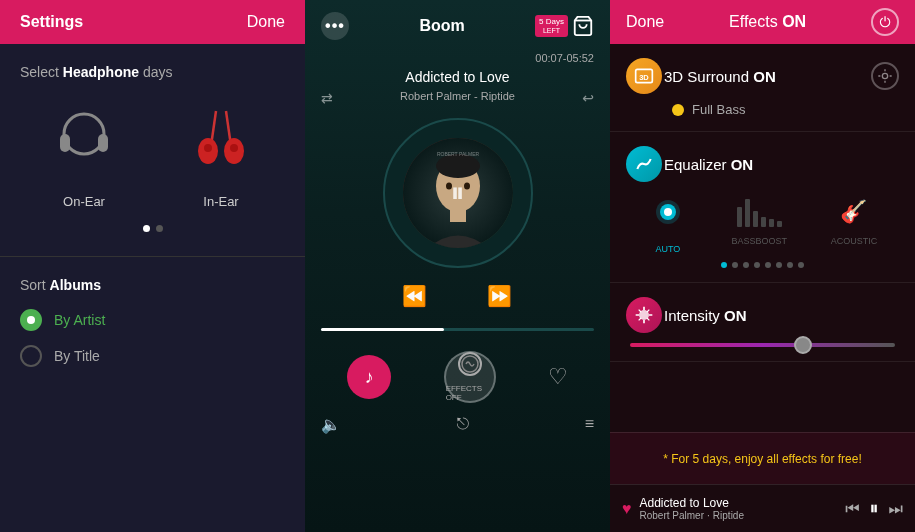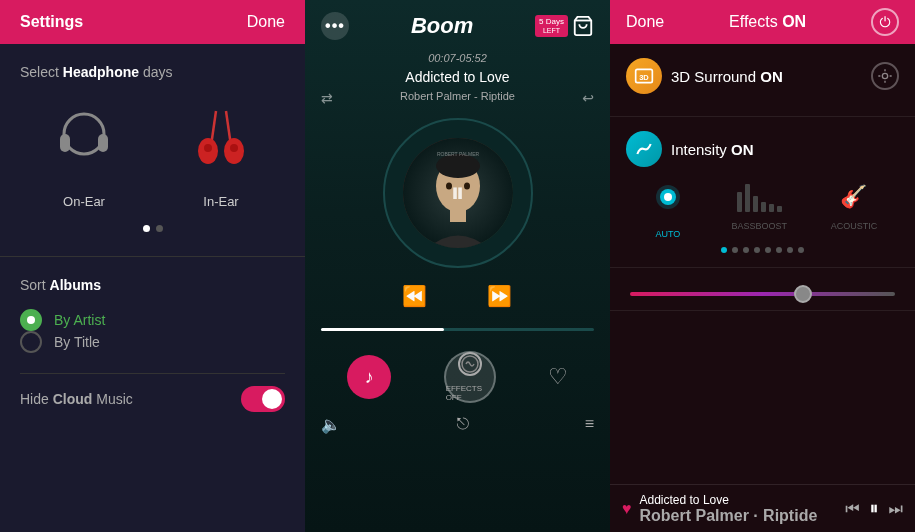--- a/index.html
+++ b/index.html
@@ -117,20 +117,21 @@
       margin-bottom: 16px;
     }
 
     .sort-label strong {
       color: white;
     }
 
     .sort-options {
       display: flex;
       flex-direction: column;
+      gap: 14px;
       margin-bottom: 20px;
     }
 
     .sort-option {
       display: flex;
       align-items: center;
       gap: 12px;
     }
 
     .radio-circle {
@@ -229,23 +230,22 @@
 
     .menu-dots {
       color: white;
       font-size: 16px;
       font-weight: bold;
       letter-spacing: 1px;
     }
 
     .player-title {
       color: white;
-      font-size: 22px;
+      font-size: 16px;
       font-weight: 600;
-      font-style: italic;
     }
 
     .days-badge {
       display: flex;
       align-items: center;
       gap: 4px;
     }
 
     .days-text {
       background: #d81b60;
@@ -259,24 +259,23 @@
 
     .bag-icon {
       width: 22px;
       height: 22px;
       fill: white;
     }
 
     .player-time-row {
       width: 100%;
       display: flex;
-      justify-content: center;
+      justify-content: flex-end;
       padding: 0 16px;
       margin-bottom: 4px;
-      font-style: italic;
     }
 
     .time-text {
       color: #aaa;
       font-size: 11px;
     }
 
     .player-song-info {
       text-align: center;
       margin-bottom: 4px;
@@ -478,21 +477,21 @@
     .effect-header {
       display: flex;
       align-items: center;
       justify-content: space-between;
       margin-bottom: 8px;
     }
 
     .effect-header-left {
       display: flex;
       align-items: center;
-      gap: 9px;
+      gap: 2px;
     }
 
     .effect-icon-circle {
       width: 36px;
       height: 36px;
       border-radius: 50%;
       display: flex;
       align-items: center;
       justify-content: center;
       font-size: 16px;
@@ -663,22 +662,21 @@
     }
 
     .mini-title {
       color: white;
       font-size: 12px;
       font-weight: 500;
     }
 
     .mini-artist {
       color: #aaa;
-      font-size: 16px;
-      font-weight: bold;
+      font-size: 10px;
     }
 
     .mini-controls {
       display: flex;
       gap: 10px;
       align-items: center;
     }
 
     .mini-btn {
       color: #aaa;
@@ -773,26 +771,20 @@
     </p>
     <div class="sort-options">
       <div class="sort-option">
         <div class="radio-circle selected"></div>
         <span class="sort-option-label">By Artist</span>
       </div>
       <div class="sort-option">
         <div class="radio-circle"></div>
         <span class="sort-option-label inactive">By Title</span>
       </div>
-    </div>
-    <div class="hide-cloud-row">
-      <span class="hide-cloud-label">
-        <span>Hide </span><strong>Cloud</strong><span> Music</span>
-      </span>
-      <div class="toggle-switch"></div>
     </div>
   </div>
 </div>
 
 <div class="panel-player">
   <div class="player-top-bar">
     <div class="menu-btn">
       <span class="menu-dots">•••</span>
     </div>
     <span class="player-title">Boom</span>
@@ -901,32 +893,36 @@
             <span>3D Surround </span><strong>ON</strong>
           </span>
         </div>
         <div class="effect-settings-icon">
           <svg width="16" height="16" viewBox="0 0 24 24">
             <circle cx="12" cy="12" r="4" fill="none" stroke="rgba(255,255,255,0.5)" stroke-width="2"></circle>
             <path d="M12 2v3M12 19v3M2 12h3M19 12h3" stroke="rgba(255,255,255,0.5)" stroke-width="2"></path>
           </svg>
         </div>
       </div>
+      <div class="sub-option">
+        <div class="sub-dot"></div>
+        <span class="sub-label">Full Bass</span>
+      </div>
     </div>
 
     <div class="effect-section">
       <div class="effect-header">
         <div class="effect-header-left">
           <div class="effect-icon-circle effect-icon-eq">
             <svg width="20" height="20" viewBox="0 0 24 24">
               <path d="M4 18 Q7 10 12 12 Q17 14 20 6" fill="none" stroke="white" stroke-width="2.5"></path>
             </svg>
           </div>
           <span class="effect-name">
-            <span>Intensity </span><strong>ON</strong>
+            <span>Equalizer </span><strong>ON</strong>
           </span>
         </div>
       </div>
       <div class="eq-presets">
         <div class="eq-preset">
           <div class="eq-preset-icon">
             <svg width="36" height="32" viewBox="0 0 36 32">
               <circle cx="18" cy="16" r="12" fill="#00bcd4" opacity="0.2"></circle>
               <circle cx="18" cy="16" r="8" fill="#00bcd4"></circle>
               <circle cx="18" cy="16" r="4" fill="white"></circle>
@@ -960,28 +956,45 @@
         <div class="eq-dot"></div>
         <div class="eq-dot"></div>
         <div class="eq-dot"></div>
         <div class="eq-dot"></div>
         <div class="eq-dot"></div>
         <div class="eq-dot"></div>
       </div>
     </div>
 
     <div class="effect-section">
+      <div class="effect-header">
+        <div class="effect-header-left">
+          <div class="effect-icon-circle effect-icon-intensity">
+            <svg width="20" height="20" viewBox="0 0 24 24">
+              <circle cx="12" cy="12" r="6" fill="white" opacity="0.8"></circle>
+              <path d="M12 2v4M12 18v4M2 12h4M18 12h4" stroke="white" stroke-width="2"></path>
+              <path d="M5.6 5.6l2.8 2.8M15.6 15.6l2.8 2.8M5.6 18.4l2.8-2.8M15.6 8.4l2.8-2.8" stroke="white" stroke-width="1.5"></path>
+            </svg>
+          </div>
+          <span class="effect-name">
+            <span>Intensity </span><strong>ON</strong>
+          </span>
+        </div>
+      </div>
       <div class="intensity-slider">
         <div class="slider-track">
           <div class="slider-thumb"></div>
         </div>
       </div>
     </div>
   </div>
 
+  <div class="effects-bottom-bar">
+    <span class="promo-text">* For 5 days, enjoy all effects for free!</span>
+  </div>
   <div class="mini-player">
     <span class="mini-heart">♥</span>
     <div class="mini-song-info">
       <div class="mini-title">Addicted to Love</div>
       <div class="mini-artist">Robert Palmer · Riptide</div>
     </div>
     <div class="mini-controls">
       <span class="mini-btn">⏮</span>
       <span class="mini-play">⏸</span>
       <span class="mini-btn">⏭</span>

